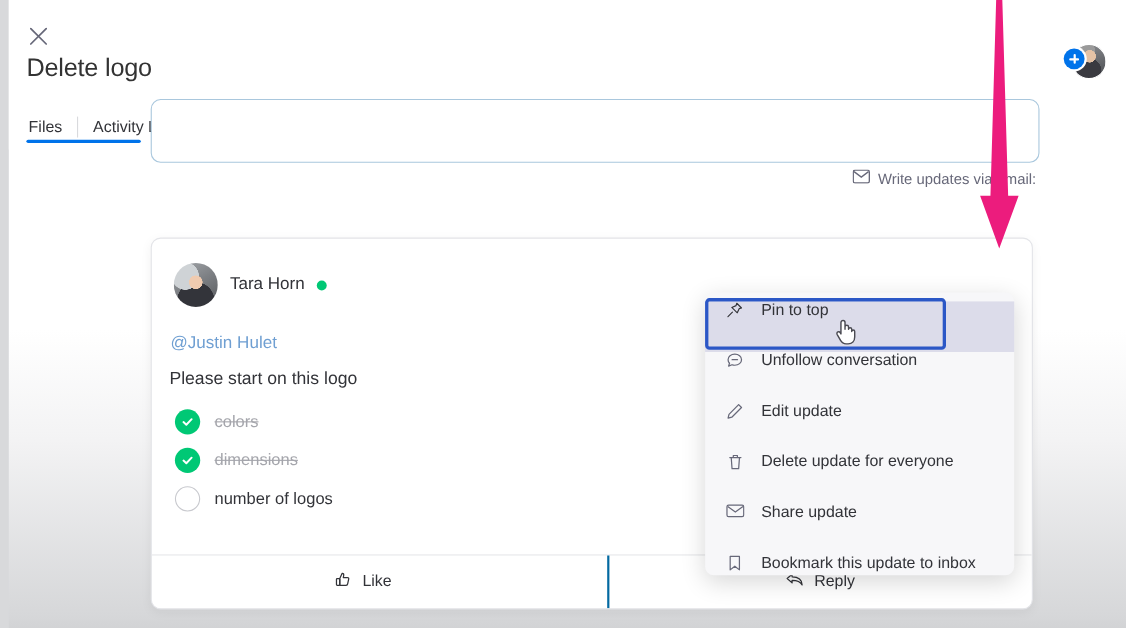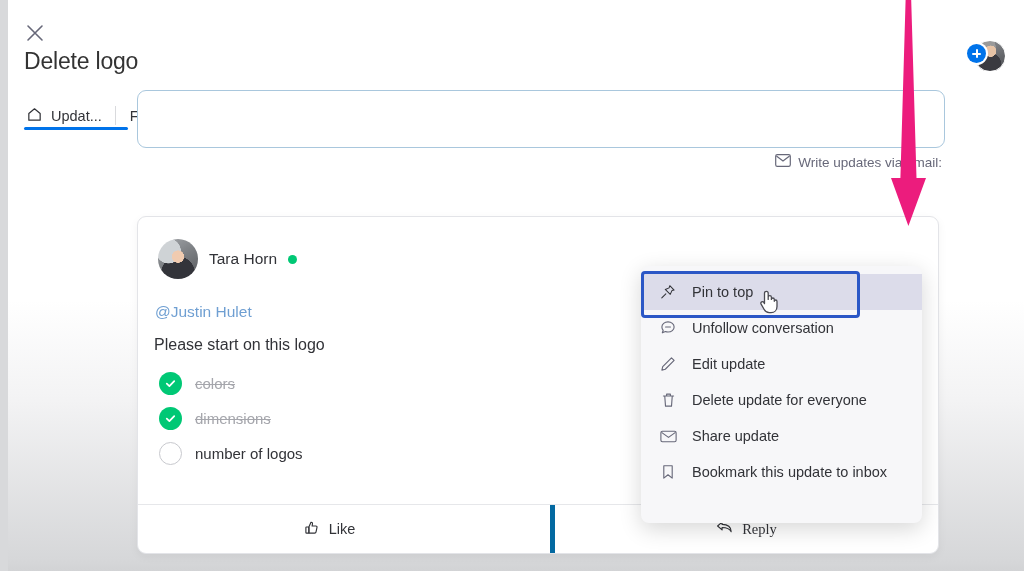--- a/index.html
+++ b/index.html
@@ -152,33 +152,33 @@
 
   
   .card-actions {
     position:absolute; left:0; bottom:0; width:100%; height:49px;
     border-top:1px solid #e6e7ea; display:flex;gap:29px;
   }
   .card-action {
     flex:1; display:flex; align-items:center; justify-content:center; gap:9px;
     font-size:14.5px; color:#323338; cursor:pointer;
   }
-  .card-action + .card-action { border-left:5px solid #0369a1;font-family:Liberation Serif, serif; }
+  .card-action + .card-action { border-left:2px solid #0369a1; }
 
   
   .menu {
     position:absolute; left:641px; top:266px; width:281px; height:257px;
     background:#f7f7f9; border-radius:8px;
     box-shadow:0 6px 22px rgba(0,0,0,.16);
     padding:8px 0;
     z-index:40;
   }
   .menu-item {
-    display:flex; align-items:center; gap:15px;
-    height:36px; padding:0 0 0 18px;
+    display:flex; align-items:flex-start; gap:15px;
+    height:46px; padding:0 0 0 18px;
     font-size:14.5px; color:#323338; cursor:pointer;
     white-space:nowrap;
   }
   .menu-item.highlight { background:#dcdcea; }
   .menu-item .mi-icon { width:18px; display:flex; justify-content:center; flex:none; }
 
   
   .anno-box {
     position:absolute; left:641px; top:271px; width:219px; height:47px;
     border:3px solid #2b57c6; border-radius:4px; z-index:45;
@@ -225,29 +225,20 @@
   </div>
 
   <div class="page-title">Delete logo</div>
 
   <div class="invite-cluster">
     <div class="avatar-top"></div>
     <div class="add-badge"></div>
   </div>
 
   <div class="tabs">
-    <div class="tab">
-      <span class="tab-home-icon">
-        <svg width="17" height="17" viewBox="0 0 18 18">
-          <path d="M3 8 L9 3 L15 8 L15 15 L3 15 Z" fill="none" stroke="#323338" stroke-width="1.3" stroke-linejoin="round"></path>
-        </svg>
-      </span>
-      <span>Updat...</span>
-      <span class="sep"></span>
-    </div>
     <div class="tab">
       <span>Files</span>
       <span class="sep"></span>
     </div>
     <div class="tab">
       <span>Activity Log</span>
       <span class="sep"></span>
     </div>
     <div class="tab">
       <span>Item Card</span>

